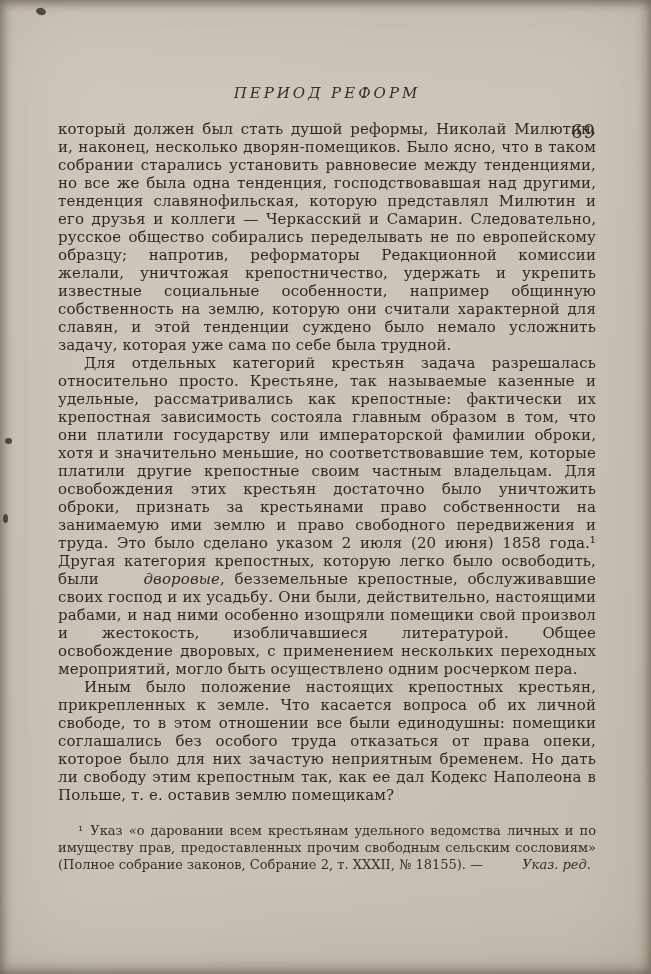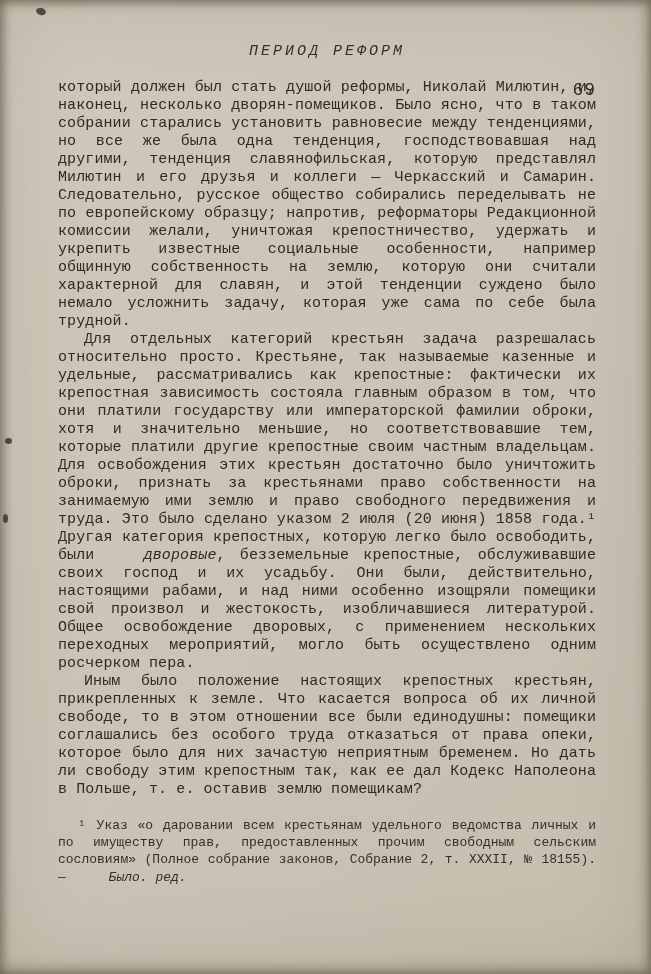--- a/index.html
+++ b/index.html
@@ -18,23 +18,22 @@
       inset 0 4px 10px rgba(70, 60, 45, 0.30),
       inset 4px 0 10px rgba(70, 60, 45, 0.22),
       inset -4px 0 12px rgba(70, 60, 45, 0.25),
       inset 0 -6px 14px rgba(70, 60, 45, 0.25),
       inset 0 0 90px rgba(95, 82, 60, 0.18);
     overflow: hidden;
   }
   .paper {
     position: relative;
     width: 100%; height: 100%;
-    padding: 43px 55px 0 58px;
+    padding: 84px 55px 0 58px;
     color: #2e2b25;
-    font-family: Liberation Mono, monospace;
   }
   .page-header {
     position: relative;
     height: 20px;
     margin-bottom: 16px;
   }
   .running-title {
     display: block;
     text-align: center;
     font-style: italic;
@@ -90,19 +89,19 @@
       <span class="running-title">ПЕРИОД РЕФОРМ</span>
       <span class="page-number">69</span>
     </div>
 
     <div class="body-text">
       <p class="noindent">который должен был стать душой реформы, Николай Милютин, и, наконец, несколько дворян-помещиков. Было ясно, что в таком собрании старались установить равновесие между тенденциями, но все же была одна тенденция, господствовавшая над другими, тенденция славянофильская, которую представлял Милютин и его друзья и коллеги — Черкасский и Самарин. Следовательно, русское общество собирались переделывать не по европейскому образцу; напротив, реформаторы Редакционной комиссии желали, уничтожая крепостничество, удержать и укрепить известные социальные особенности, например общинную собственность на землю, которую они считали характерной для славян, и этой тенденции суждено было немало усложнить задачу, которая уже сама по себе была трудной.</p>
       <p><span>Для отдельных категорий крестьян задача разрешалась относительно просто. Крестьяне, так называемые казенные и удельные, рассматривались как крепостные: фактически их крепостная зависимость состояла главным образом в том, что они платили государству или императорской фамилии оброки, хотя и значительно меньшие, но соответствовавшие тем, которые платили другие крепостные своим частным владельцам. Для освобождения этих крестьян достаточно было уничтожить оброки, признать за крестьянами право собственности на занимаемую ими землю и право свободного передвижения и труда. Это было сделано указом 2 июля (20 июня) 1858 года.¹ Другая категория крепостных, которую легко было освободить, были </span><i>дворовые</i><span>, безземельные крепостные, обслуживавшие своих господ и их усадьбу. Они были, действительно, настоящими рабами, и над ними особенно изощряли помещики свой произвол и жестокость, изобличавшиеся литературой. Общее освобождение дворовых, с применением нескольких переходных мероприятий, могло быть осуществлено одним росчерком пера.</span></p>
       <p>Иным было положение настоящих крепостных крестьян, прикрепленных к земле. Что касается вопроса об их личной свободе, то в этом отношении все были единодушны: помещики соглашались без особого труда отказаться от права опеки, которое было для них зачастую неприятным бременем. Но дать ли свободу этим крепостным так, как ее дал Кодекс Наполеона в Польше, т. е. оставив землю помещикам?</p>
     </div>
 
-    <div class="footnote"><span class="marker">¹</span><span> Указ «о даровании всем крестьянам удельного ведомства личных и по имуществу прав, предоставленных прочим свободным сельским сословиям» (Полное собрание законов, Собрание 2, т. XXXII, № 18155). — </span><i>Было. ред.</i></div>
+    <div class="footnote"><span class="marker">¹</span><span> Указ «о даровании всем крестьянам удельного ведомства личных и по имуществу прав, предоставленных прочим свободным сельским сословиям» (Полное собрание законов, Собрание 2, т. XXXII, № 18155). — </span><i>Указ. ред.</i></div>
 
     <div class="speck speck1"></div>
     <div class="speck speck2"></div>
     <div class="speck speck3"></div>
   </div>
 </div>
 
 </body></html>

